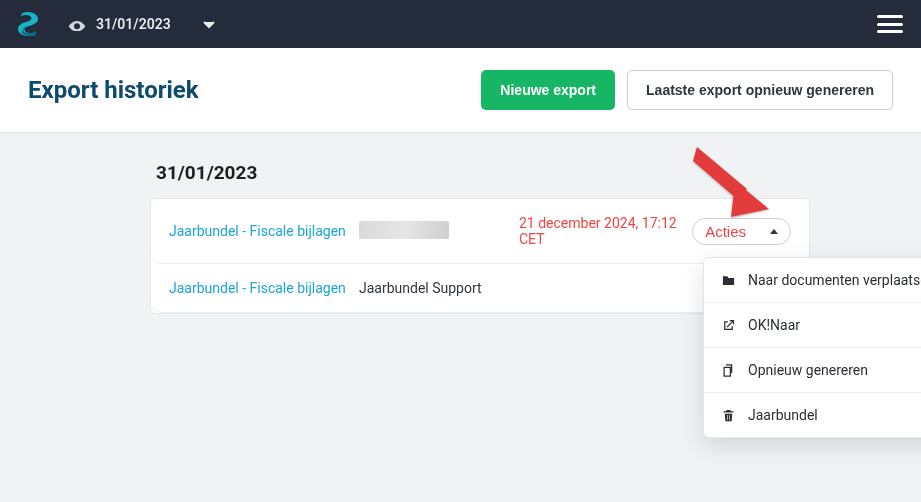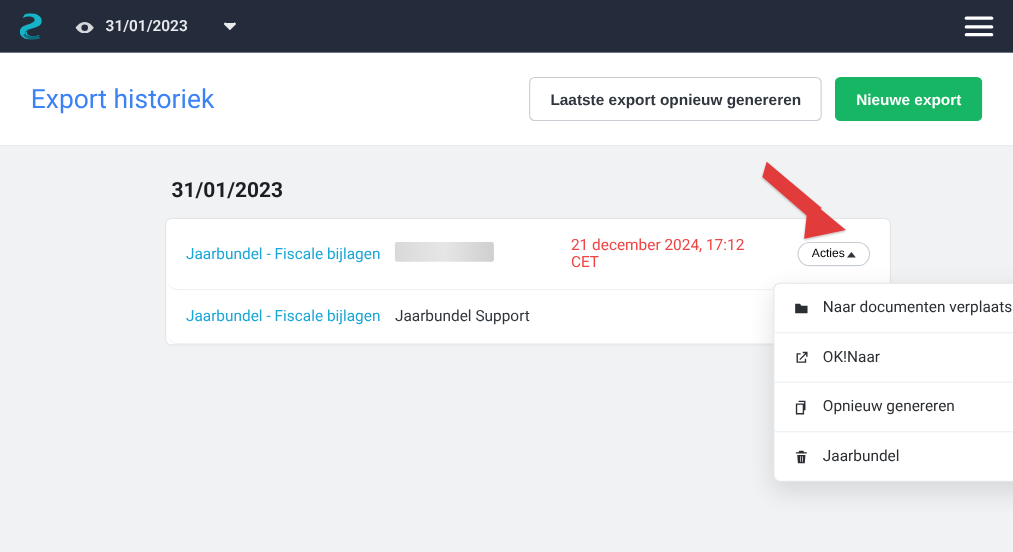--- a/index.html
+++ b/index.html
@@ -11,39 +11,39 @@
   .logo { width: 20px; height: 24px; position: relative; }
   .logo svg { width: 100%; height: 100%; }
   .date-group { display: flex; align-items: center; gap: 10px; color: #e8eaed; font-size: 14px; font-weight: 600; }
   .eye-icon { width: 18px; height: 12px; opacity: .9; }
   .chevron-down { margin-left: 22px; }
   .hamburger { width: 26px; height: 18px; display: flex; flex-direction: column; justify-content: space-between; cursor: pointer; }
   .hamburger span { height: 3px; background: #fff; border-radius: 2px; }
 
   
   .headerstrip { background: #fff; padding: 22px 28px; display: flex; align-items: center; justify-content: space-between; border-bottom: 1px solid #e3e5e8; }
-  .page-title { font-size: 24px; font-weight: 400; color: #3b82f6; }
+  .page-title { font-size: 24px; font-weight: 700; color: #0c4a6e; }
   .header-actions { display: flex; gap: 12px; }
   .btn { border-radius: 5px; font-size: 14px; font-weight: 700; padding: 11px 18px; cursor: pointer; border: 1px solid transparent; }
   .btn-outline { background: #fff; border-color: #c9ced4; color: #30363d; }
   .btn-primary { background: #16b664; color: #fff; }
 
   
   .content { padding: 28px 0 0 0; }
   .group { width: 660px; margin: 0 auto 0 150px; }
   .group-title { font-size: 19px; font-weight: 700; color: #1b1f23; margin: 0 0 14px 6px; }
   .card { background: #fff; border: 1px solid #e3e5e8; border-radius: 6px; overflow: visible; position: relative; }
   .row { display: grid; grid-template-columns: 190px 160px 170px 1fr; align-items: center; padding: 16px 18px; border-bottom: 1px solid #eceef0; font-size: 14px; color: #30363d; border-radius: 12px; }
   .row:last-child { border-bottom: none; }
   .row .title-link { color: #1aa6d6; font-weight: 400; text-decoration: none; }
   .row .user .blur { display:inline-block; width:90px; height:18px; background:linear-gradient(90deg,#d9d9d9,#e6e6e6,#cfcfcf); filter: blur(.3px); border-radius:2px;}
   .row .date { color:#ef4444; }
   .row .actions-cell { text-align: right; }
 
-  .acties-btn { display:inline-flex; align-items:center; gap:2px; background:#fff; border:1px solid #c9ced4; border-radius:16px; padding:4px 12px; font-size:11px; color:#000000; cursor:pointer; }
+  .acties-btn { display:inline-flex; align-items:center; gap:24px; background:#fff; border:1px solid #c9ced4; border-radius:16px; padding:4px 12px; font-size:15px; color:#ef4444; cursor:pointer; }
   .caret-up { width:0; height:0; border-left:4px solid transparent; border-right:4px solid transparent; border-bottom:5px solid #30363d; }
 
   
   .menu { position:absolute; top:58px; right:-150px; width:256px; background:#fff; border:1px solid #e3e5e8; border-radius:6px; box-shadow:0 8px 24px rgba(0,0,0,.12); z-index:10; }
   .menu-item { display:flex; align-items:center; gap:12px; padding:14px 16px; font-size:14px; color:#2b2f33; border-bottom:1px solid #eceef0; cursor:pointer; }
   .menu-item:last-child { border-bottom:none; }
   .menu-item .mi-icon { width:16px; height:16px; flex:0 0 16px; display:flex; align-items:center; justify-content:center; }
   .menu-item svg { width:15px; height:15px; fill:#2b2f33; }
 
   
@@ -80,22 +80,22 @@
   <div class="hamburger">
     <span></span>
       <span></span>
       <span></span>
   </div>
 </div>
 
 <div class="headerstrip">
   <h1 class="page-title">Export historiek</h1>
   <div class="header-actions">
+    <button class="btn btn-primary">Nieuwe export</button>
     <button class="btn btn-outline">Laatste export opnieuw genereren</button>
-    <button class="btn btn-primary">Nieuwe export</button>
   </div>
 </div>
 
 <div class="content">
   <div class="group">
     <div class="group-title">31/01/2023</div>
     <div class="card">
 
       <div class="row">
         <a href="#" class="title-link">Jaarbundel - Fiscale bijlagen</a>

